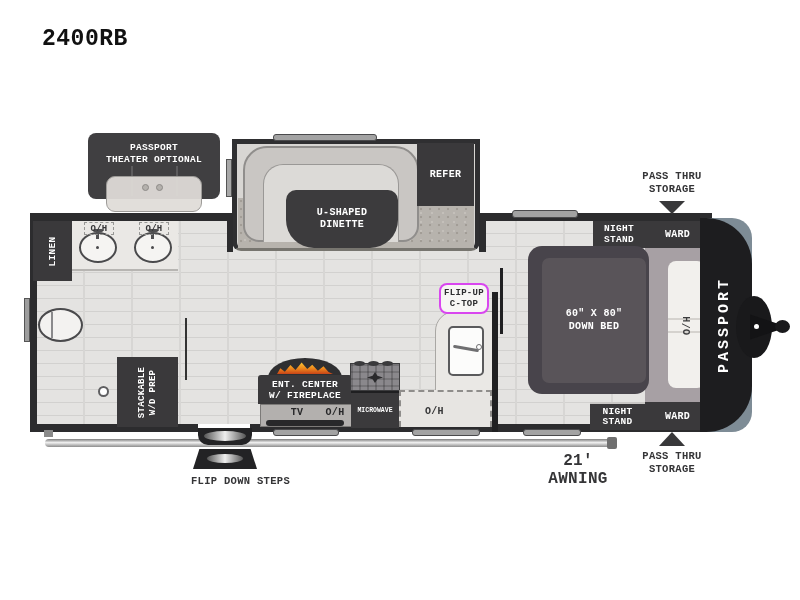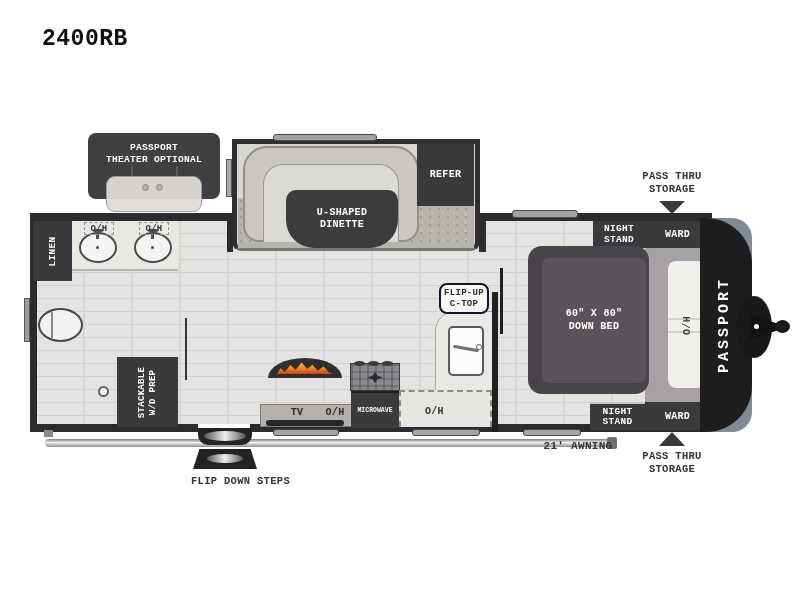--- a/index.html
+++ b/index.html
@@ -103,40 +103,46 @@
   <div class="a box cc" style="left:117px;top:357px;width:61px;height:70px;">
     <div class="rot wl" style="font-size:9px;line-height:10.5px;">
       <span>STACKABLE</span><br>
       <span>W/D PREP</span>
     </div>
   </div>
 
   <div class="a" style="left:268px;top:358px;width:74px;height:20px;background:#2f2f31;border-radius:37px 37px 0 0 / 20px 20px 0 0;"></div>
   <div class="a" style="left:277px;top:361px;width:56px;height:13px;background:linear-gradient(180deg,#f9d23c,#ef8b1c 55%,#c84418);
               clip-path:polygon(0 100%,6% 55%,14% 82%,24% 30%,33% 70%,44% 12%,54% 62%,63% 28%,73% 75%,83% 40%,92% 85%,100% 100%);"></div>
+  <div class="a cc" style="left:258px;top:375px;width:94px;height:29px;background:#3a393b;border-radius:3px 3px 0 0;">
+    <div class="wl" style="font-size:9.5px;line-height:11px;">
+      <span>ENT. CENTER</span><br>
+      <span>W/ FIREPLACE</span>
+    </div>
+  </div>
   <div class="a" style="left:260px;top:404px;width:92px;height:23px;background:#b3b0ae;border:1px solid #7c7a78;"></div>
   <div class="a dl" style="left:282px;top:407px;width:30px;font-size:10px;color:#28282a;">TV</div>
   <div class="a dl" style="left:321px;top:407px;width:28px;font-size:10px;color:#28282a;">O/H</div>
   <div class="a" style="left:266px;top:420px;width:78px;height:6px;background:#28282a;border-radius:3px;"></div>
   <div class="a" style="left:350px;top:363px;width:50px;height:28px;background:
               repeating-linear-gradient(90deg, rgba(0,0,0,.18) 0 2px, rgba(0,0,0,0) 2px 8px),
               repeating-linear-gradient(180deg, rgba(0,0,0,.15) 0 2px, rgba(0,0,0,0) 2px 7px),#8a888c;
               border:1px solid #3c3c3e;"></div>
   <div class="a" style="left:354px;top:361px;width:11px;height:5px;background:#3a3a3c;border-radius:50%;"></div>
   <div class="a" style="left:368px;top:361px;width:11px;height:5px;background:#3a3a3c;border-radius:50%;"></div>
   <div class="a" style="left:382px;top:361px;width:11px;height:5px;background:#3a3a3c;border-radius:50%;"></div>
   <div class="a" style="left:367px;top:372px;width:16px;height:11px;background:#2a2a2c;clip-path:polygon(50% 0,65% 35%,100% 50%,65% 65%,50% 100%,35% 65%,0 50%,35% 35%);"></div>
   <div class="a cc" style="left:351px;top:391px;width:48px;height:37px;background:#3b3a3c;border-top:2px solid #1f1f21;">
     <span class="wl" style="font-size:6.5px;letter-spacing:0;">MICROWAVE</span>
   </div>
   <div class="a" style="left:435px;top:311px;width:58px;height:80px;background:#eae8e5;border:1.5px solid #a9a7a4;border-radius:20px 0 0 0;"></div>
   <div class="a" style="left:448px;top:326px;width:36px;height:50px;background:#fcfcfb;border:2px solid #5a5a5c;border-radius:5px;"></div>
   <div class="a" style="left:453px;top:347px;width:26px;height:3px;background:#6f6f71;border-radius:2px;transform:rotate(10deg);"></div>
   <div class="a" style="left:476px;top:344px;width:6px;height:6px;border:1.5px solid #6f6f71;border-radius:50%;background:#fff;"></div>
-  <div class="a cc" style="left:439px;top:283px;width:50px;height:31px;background:#f7f6f4;border:2px solid #0f172a;border-radius:8px;">
+  <div class="a cc" style="left:439px;top:283px;width:50px;height:31px;background:#f7f6f4;border:2px solid #d946ef;border-radius:8px;">
     <div class="dl" style="font-size:9px;line-height:10.5px;color:#2e2e30;">
       <span>FLIP-UP</span><br>
       <span>C-TOP</span>
     </div>
   </div>
   <div class="a" style="left:399px;top:390px;width:93px;height:37px;background:#e7e5e2;
               border:2px dashed #8f8d8b;border-bottom:none;">
     <span class="dl" style="position:absolute;left:24px;top:14px;font-size:10px;">O/H</span>
   </div>
 
@@ -191,21 +197,21 @@
   <div class="a" style="left:659px;top:201px;width:26px;height:13px;background:#38383a;clip-path:polygon(0 0,100% 0,50% 100%);"></div>
   <div class="a" style="left:659px;top:432px;width:26px;height:14px;background:#38383a;clip-path:polygon(50% 0,100% 100%,0 100%);"></div>
   <div class="a dl" style="left:622px;top:450px;width:100px;font-size:10.5px;line-height:13px;">
     <span>PASS THRU</span><br>
     <span>STORAGE</span>
   </div>
 
   <div class="a" style="left:44px;top:430px;width:9px;height:7px;background:#8a8a8a;"></div>
   <div class="a" style="left:45px;top:439px;width:566px;height:8px;background:linear-gradient(180deg,#7c7c7c,#f0f0f0 45%,#8c8c8c);border-radius:4px;"></div>
   <div class="a" style="left:607px;top:437px;width:10px;height:12px;background:#6f6f6f;border-radius:2px;"></div>
-  <div class="a dl" style="left:532px;top:440px;width:92px;font-size:11px;">21' AWNING</div>
+  <div class="a dl" style="left:532px;top:452px;width:92px;font-size:16px;">21' AWNING</div>
 
   <div class="a" style="left:198px;top:428px;width:54px;height:17px;background:#232325;border-radius:0 0 10px 10px;"></div>
   <div class="a" style="left:204px;top:431px;width:42px;height:10px;background:linear-gradient(90deg,#555,#eee 50%,#555);border-radius:50%;"></div>
   <div class="a" style="left:193px;top:449px;width:64px;height:20px;background:#232325;clip-path:polygon(10% 0,90% 0,100% 100%,0 100%);"></div>
   <div class="a" style="left:207px;top:454px;width:36px;height:9px;background:linear-gradient(90deg,#555,#eee 50%,#555);border-radius:50%;"></div>
   <div class="a dl" style="left:160px;top:475px;width:130px;font-size:10.5px;text-align:right;">FLIP DOWN STEPS</div>
 
 </div>
 
 </body></html>

